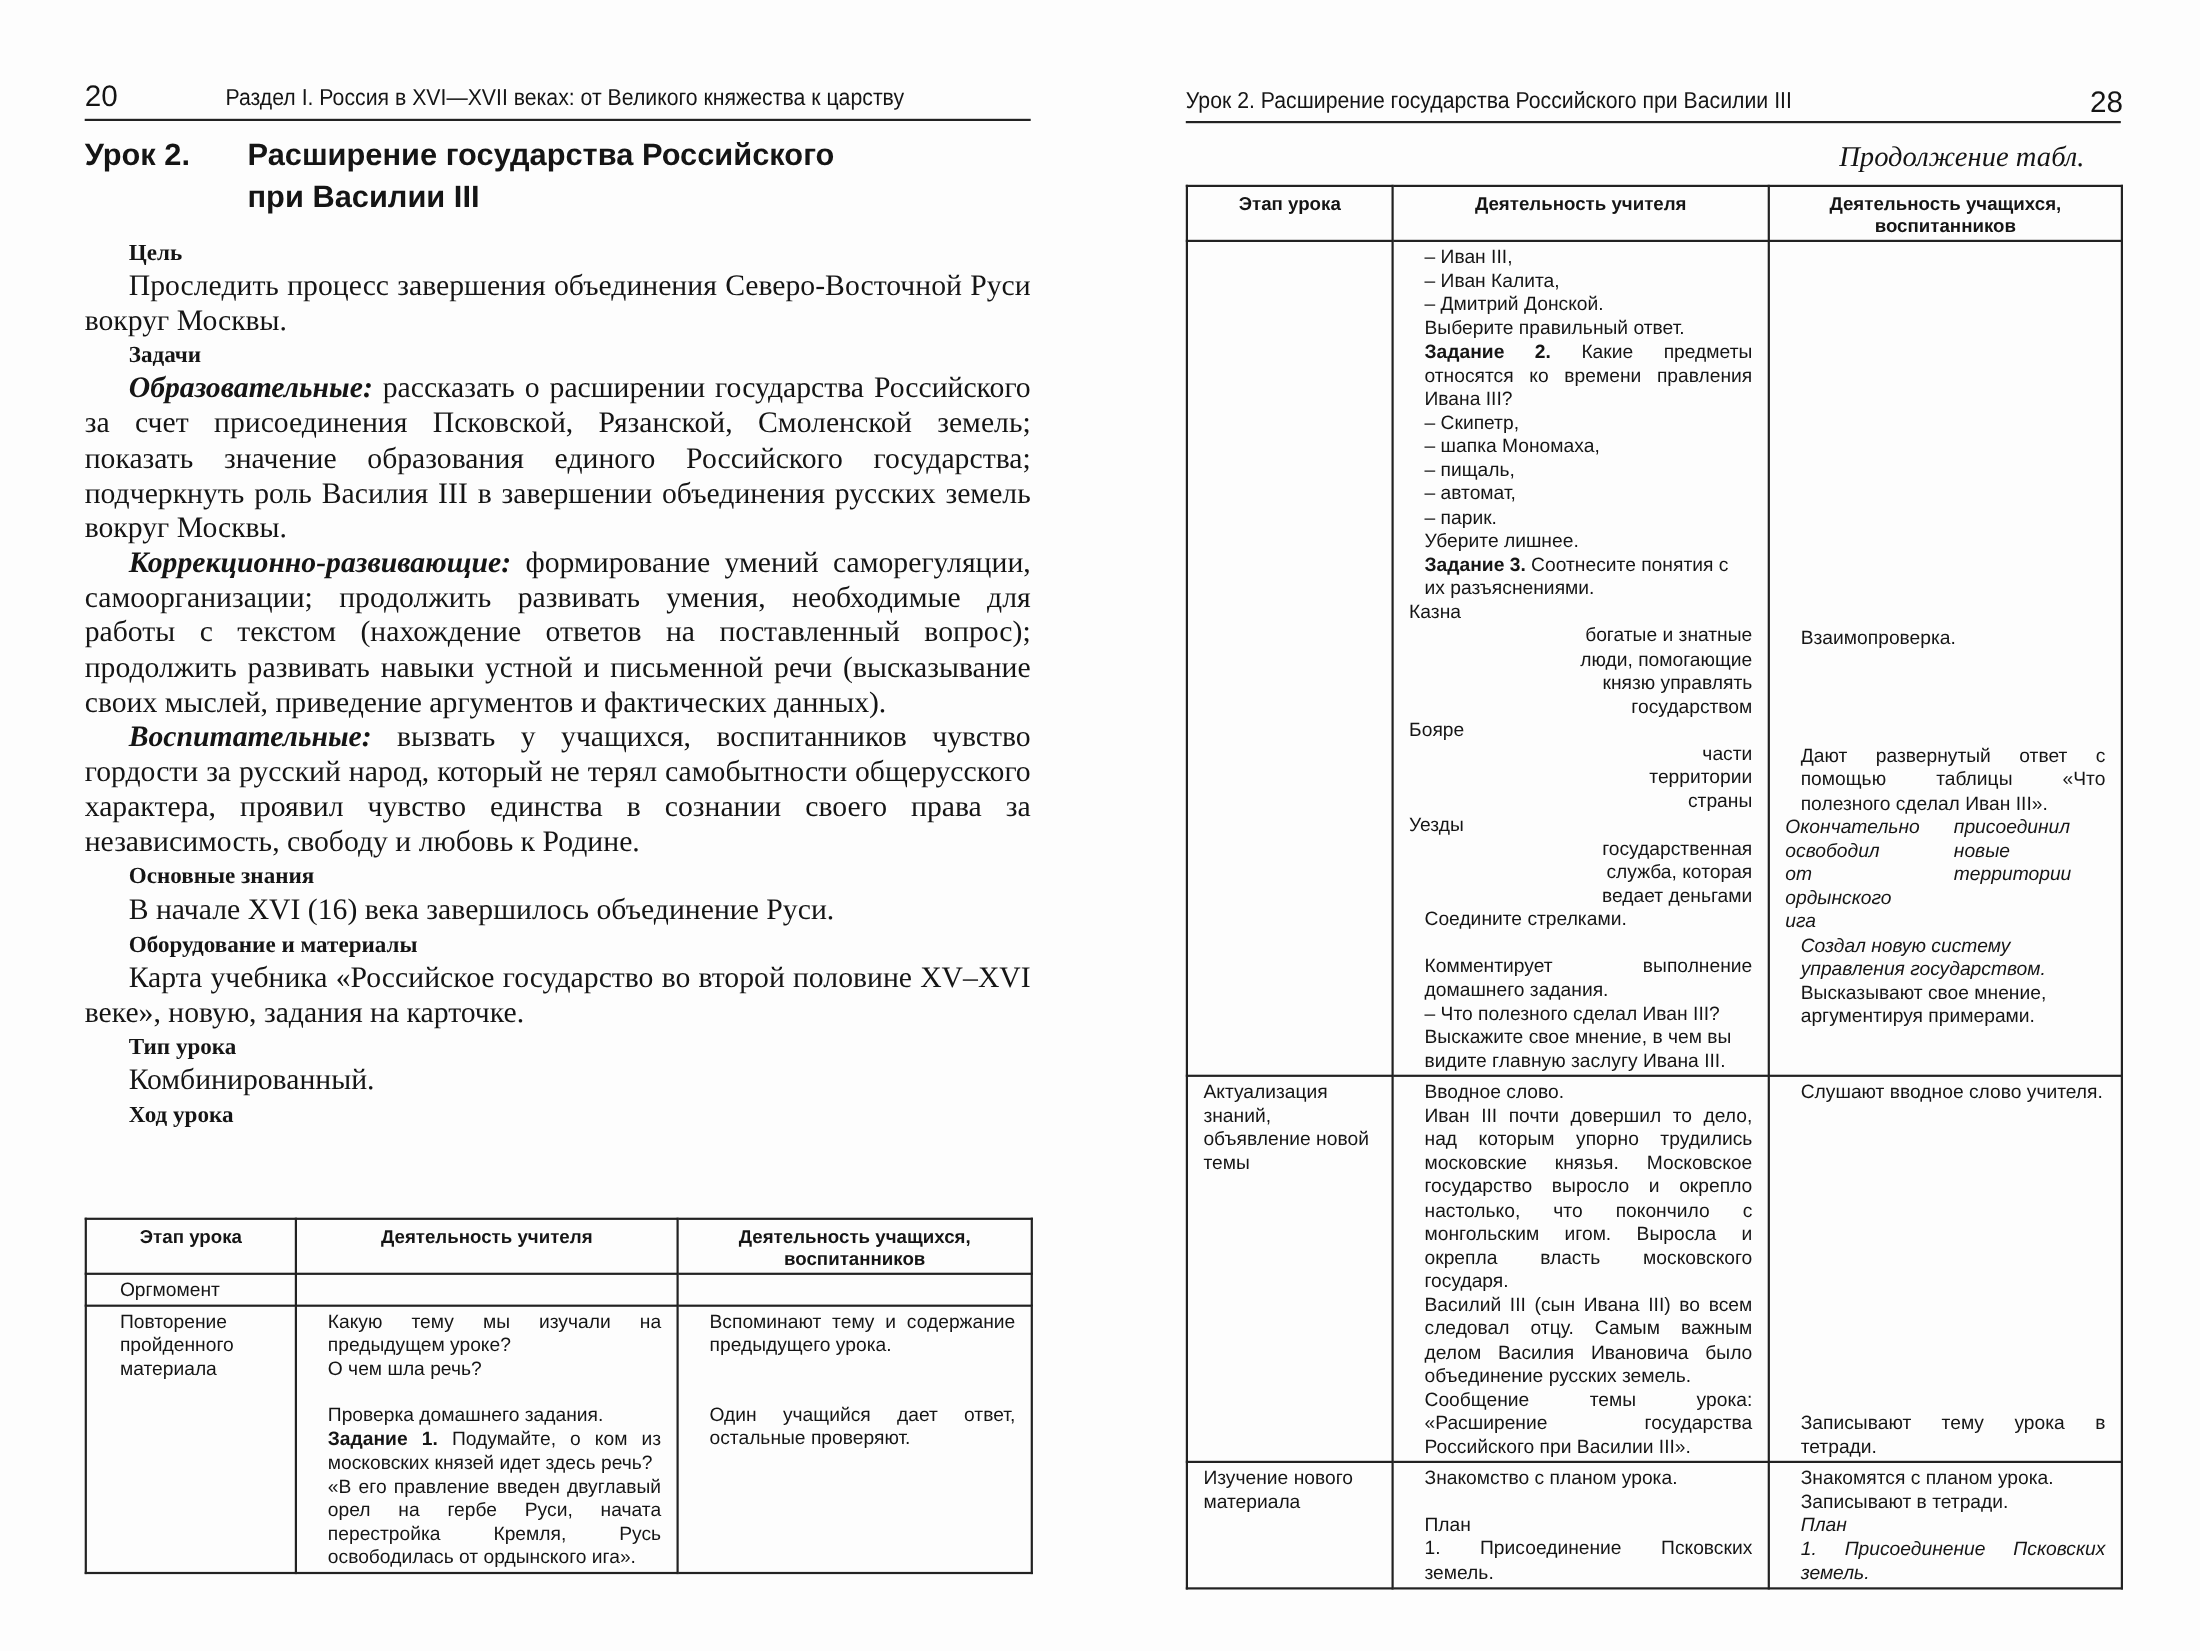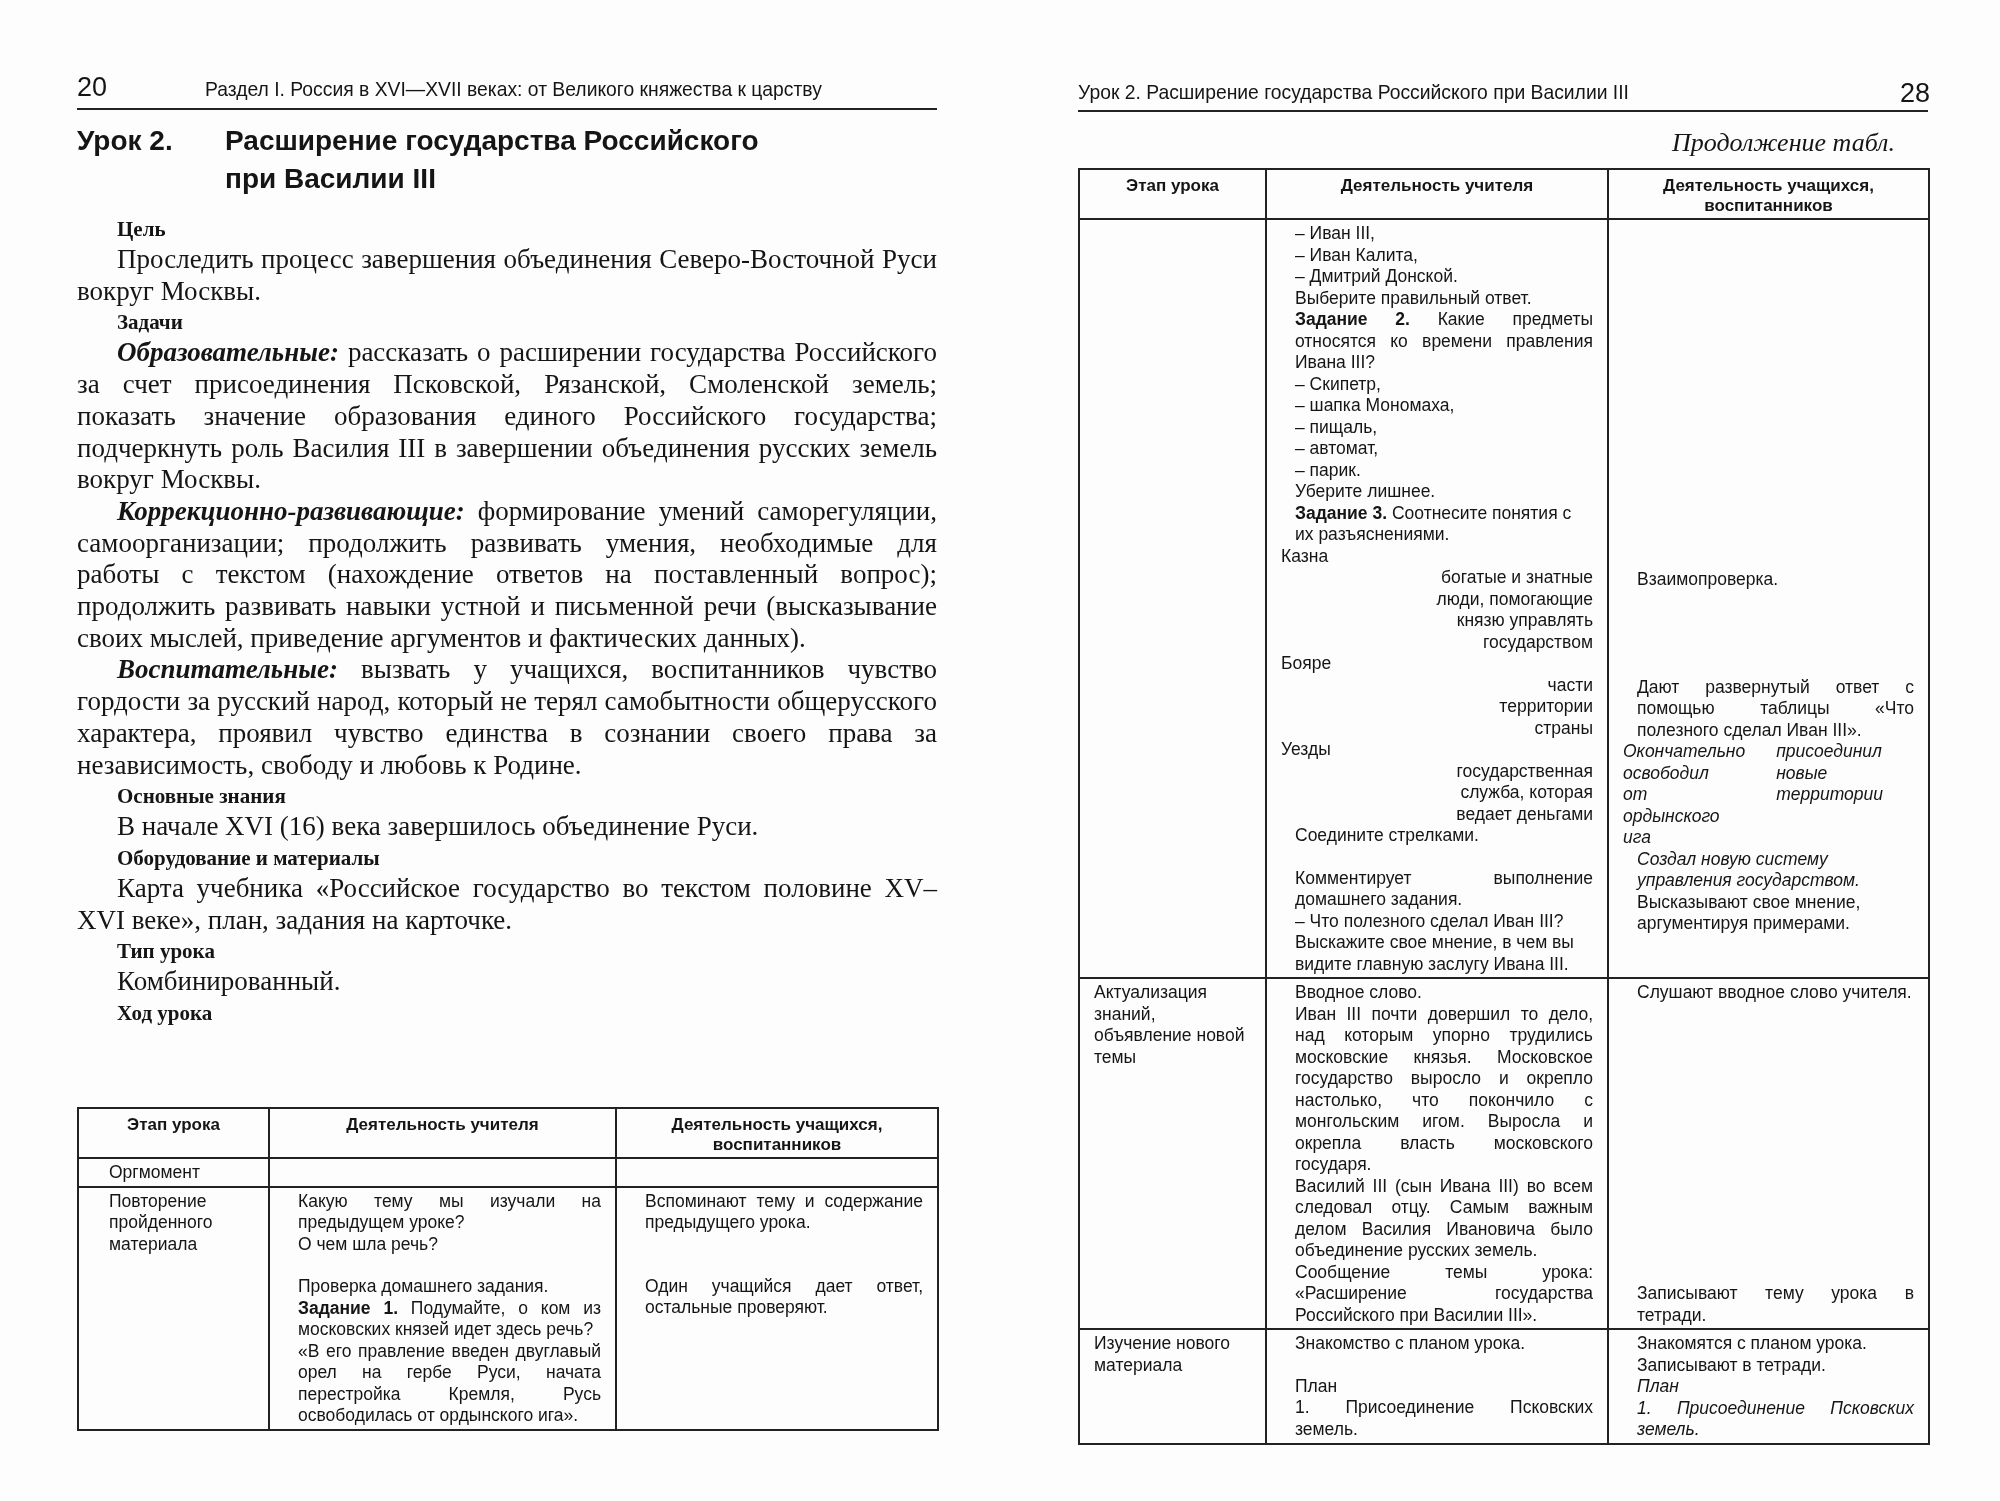--- a/index.html
+++ b/index.html
@@ -44,21 +44,21 @@
   <div class="body-block" style="top:214px;">
     <div class="sec-h">Цель</div>
     <p>Проследить процесс завершения объединения Северо-Восточной Руси вокруг Москвы.</p>
     <div class="sec-h">Задачи</div>
     <p><span class="ital">Образовательные:</span><span> рассказать о расширении государства Российского за счет присоединения Псковской, Рязанской, Смоленской земель; показать значение образования единого Российского государства; подчеркнуть роль Василия III в завершении объединения русских земель вокруг Москвы.</span></p>
     <p><span class="ital">Коррекционно-развивающие:</span><span> формирование умений саморегуляции, самоорганизации; продолжить развивать умения, необходимые для работы с текстом (нахождение ответов на поставленный вопрос); продолжить развивать навыки устной и письменной речи (высказывание своих мыслей, приведение аргументов и фактических данных).</span></p>
     <p><span class="ital">Воспитательные:</span><span> вызвать у учащихся, воспитанников чувство гордости за русский народ, который не терял самобытности общерусского характера, проявил чувство единства в сознании своего права за независимость, свободу и любовь к Родине.</span></p>
     <div class="sec-h">Основные знания</div>
     <p>В начале XVI (16) века завершилось объединение Руси.</p>
     <div class="sec-h">Оборудование и материалы</div>
-    <p>Карта учебника «Российское государство во текстом половине XV–XVI веке», план, задания на карточке.</p>
+    <p>Карта учебника «Российское государство во второй половине XV–XVI веке», новую, задания на карточке.</p>
     <div class="sec-h">Тип урока</div>
     <p>Комбинированный.</p>
     <div class="sec-h">Ход урока</div>
   </div>
 
   <table class="lesson" style="left:77px; top:1107px; width:860px;">
     <colgroup>
         <col style="width:191px">
         <col style="width:347px">
         <col style="width:322px">

